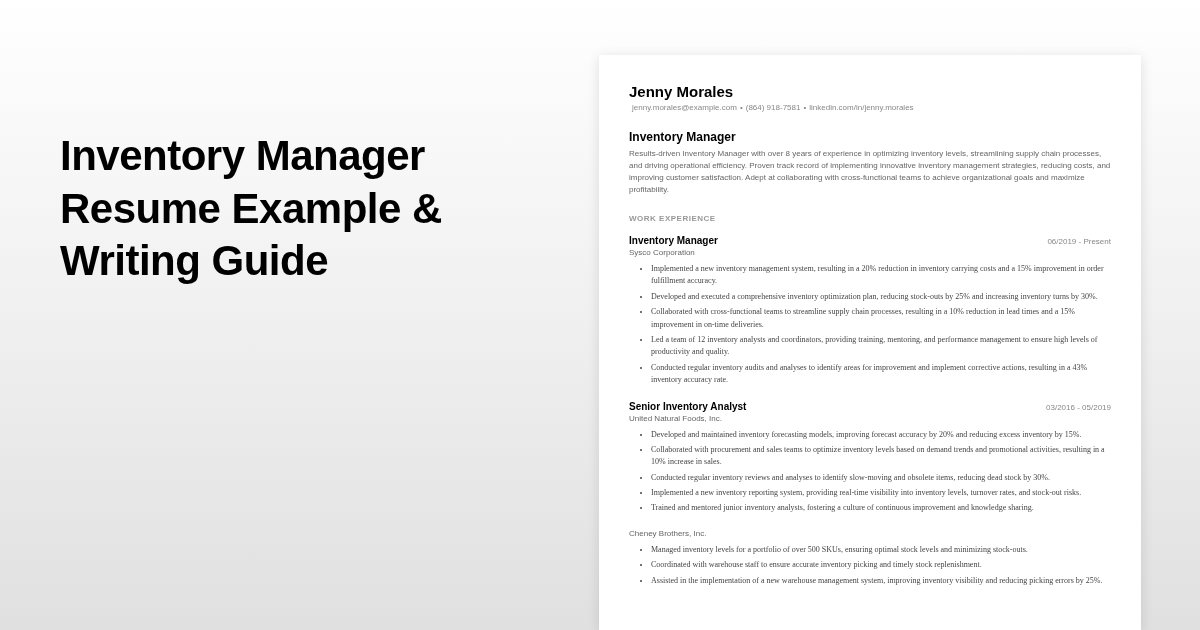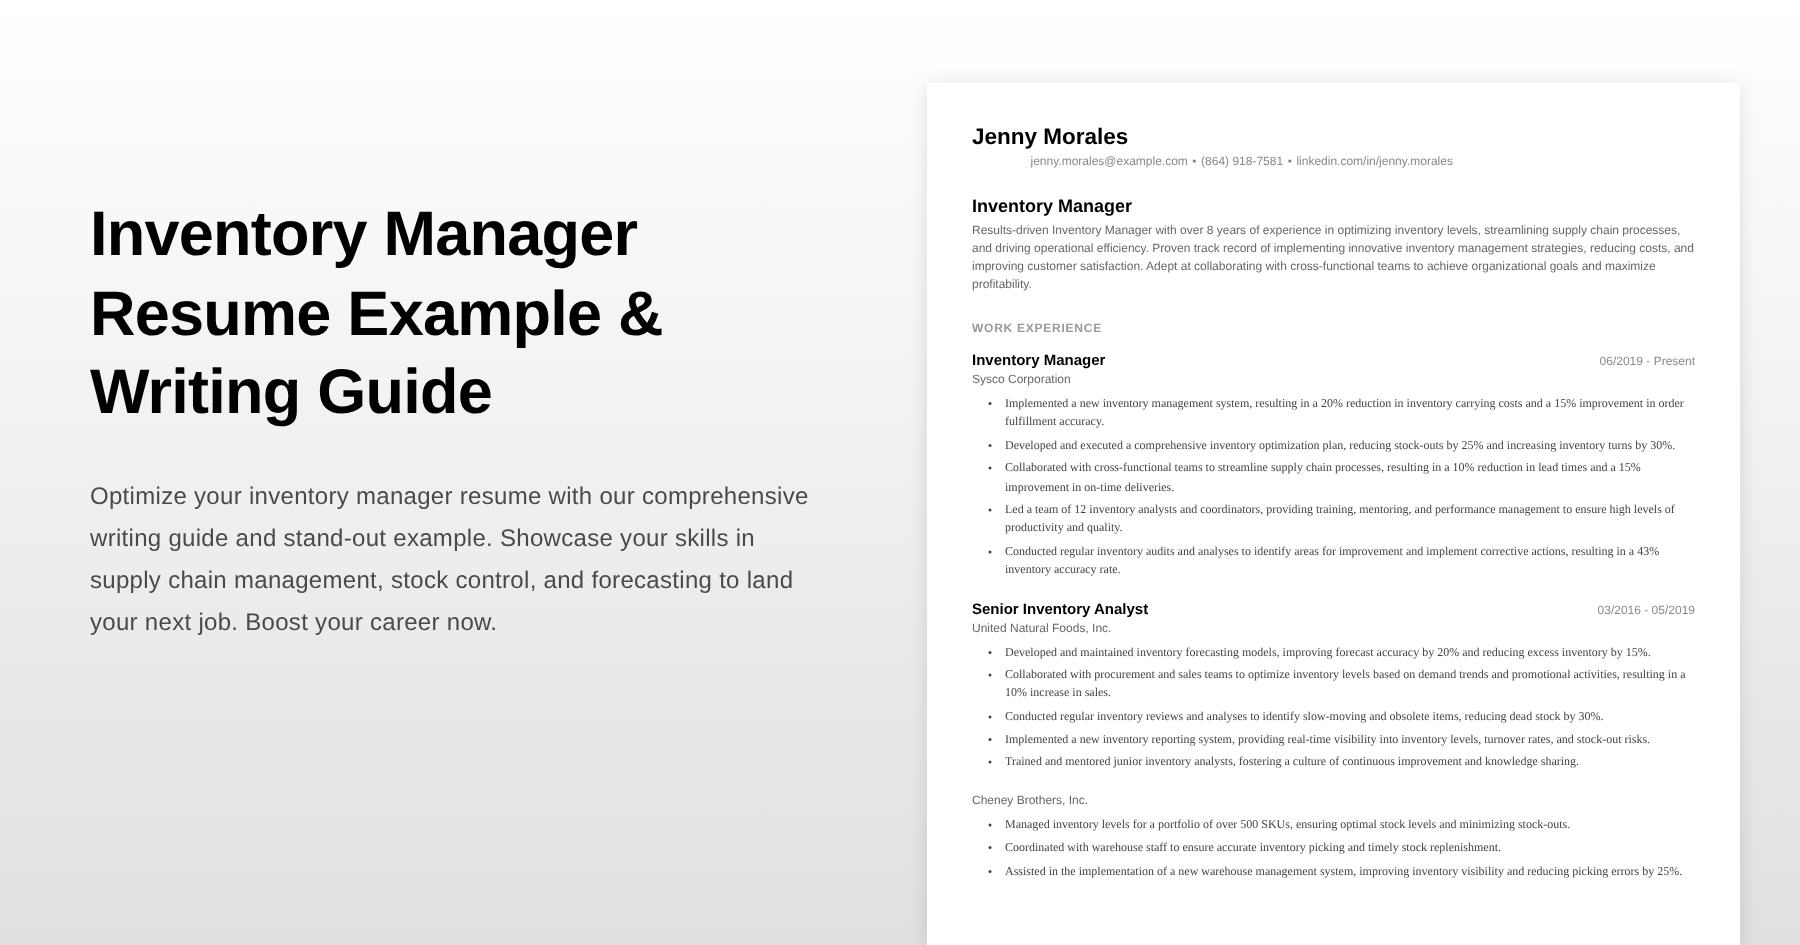--- a/index.html
+++ b/index.html
@@ -34,21 +34,21 @@
       font-size: 16px;
       line-height: 1.75;
       color: #4a4a4a;
       letter-spacing: 0.2px;
     }
     .right-panel {
       width: 620px;
       padding-top: 55px;
       padding-right: 40px;
       display: flex;
-      justify-content: flex-end;
+      justify-content: center;
     }
     .resume-card {
       width: 542px;
       background: #fff;
       box-shadow: 0 2px 12px rgba(0,0,0,0.12);
       padding: 28px 30px;
       font-size: 9px;
       color: #222;
       overflow: hidden;
       height: 575px;
@@ -56,21 +56,20 @@
     .resume-name {
       font-size: 15px;
       font-weight: 600;
       color: #000;
       margin-bottom: 3px;
     }
     .resume-contact {
       font-size: 8px;
       color: #888;
       margin-bottom: 18px;
-      margin-left: 36px;
     }
     .resume-contact span {
       margin: 0 3px;
     }
     .resume-section-title {
       font-size: 12px;
       font-weight: 700;
       color: #000;
       margin-bottom: 4px;
     }
@@ -121,21 +120,20 @@
       line-height: 1.55;
       color: #444;
       margin-bottom: 3px;
     }
   </style>
 </head>
 <body>
 
 <div class="left-panel">
   <h1 class="page-title">Inventory Manager Resume Example &amp; Writing Guide</h1>
-  <p class="page-description">Optimize your inventory manager resume with our comprehensive writing guide and stand-out example. Showcase your skills in supply chain management, stock control, and forecasting to land your next job. Boost your career now.</p>
 </div>
 
 <div class="right-panel">
   <div class="resume-card">
     <div class="resume-name">Jenny Morales</div>
     <div class="resume-contact">
       <span>jenny.morales@example.com</span>•<span>(864) 918-7581</span>•<span>linkedin.com/in/jenny.morales</span>
     </div>
     <div class="resume-section-title">Inventory Manager</div>
     <div class="resume-summary">Results-driven Inventory Manager with over 8 years of experience in optimizing inventory levels, streamlining supply chain processes, and driving operational efficiency. Proven track record of implementing innovative inventory management strategies, reducing costs, and improving customer satisfaction. Adept at collaborating with cross-functional teams to achieve organizational goals and maximize profitability.</div>

